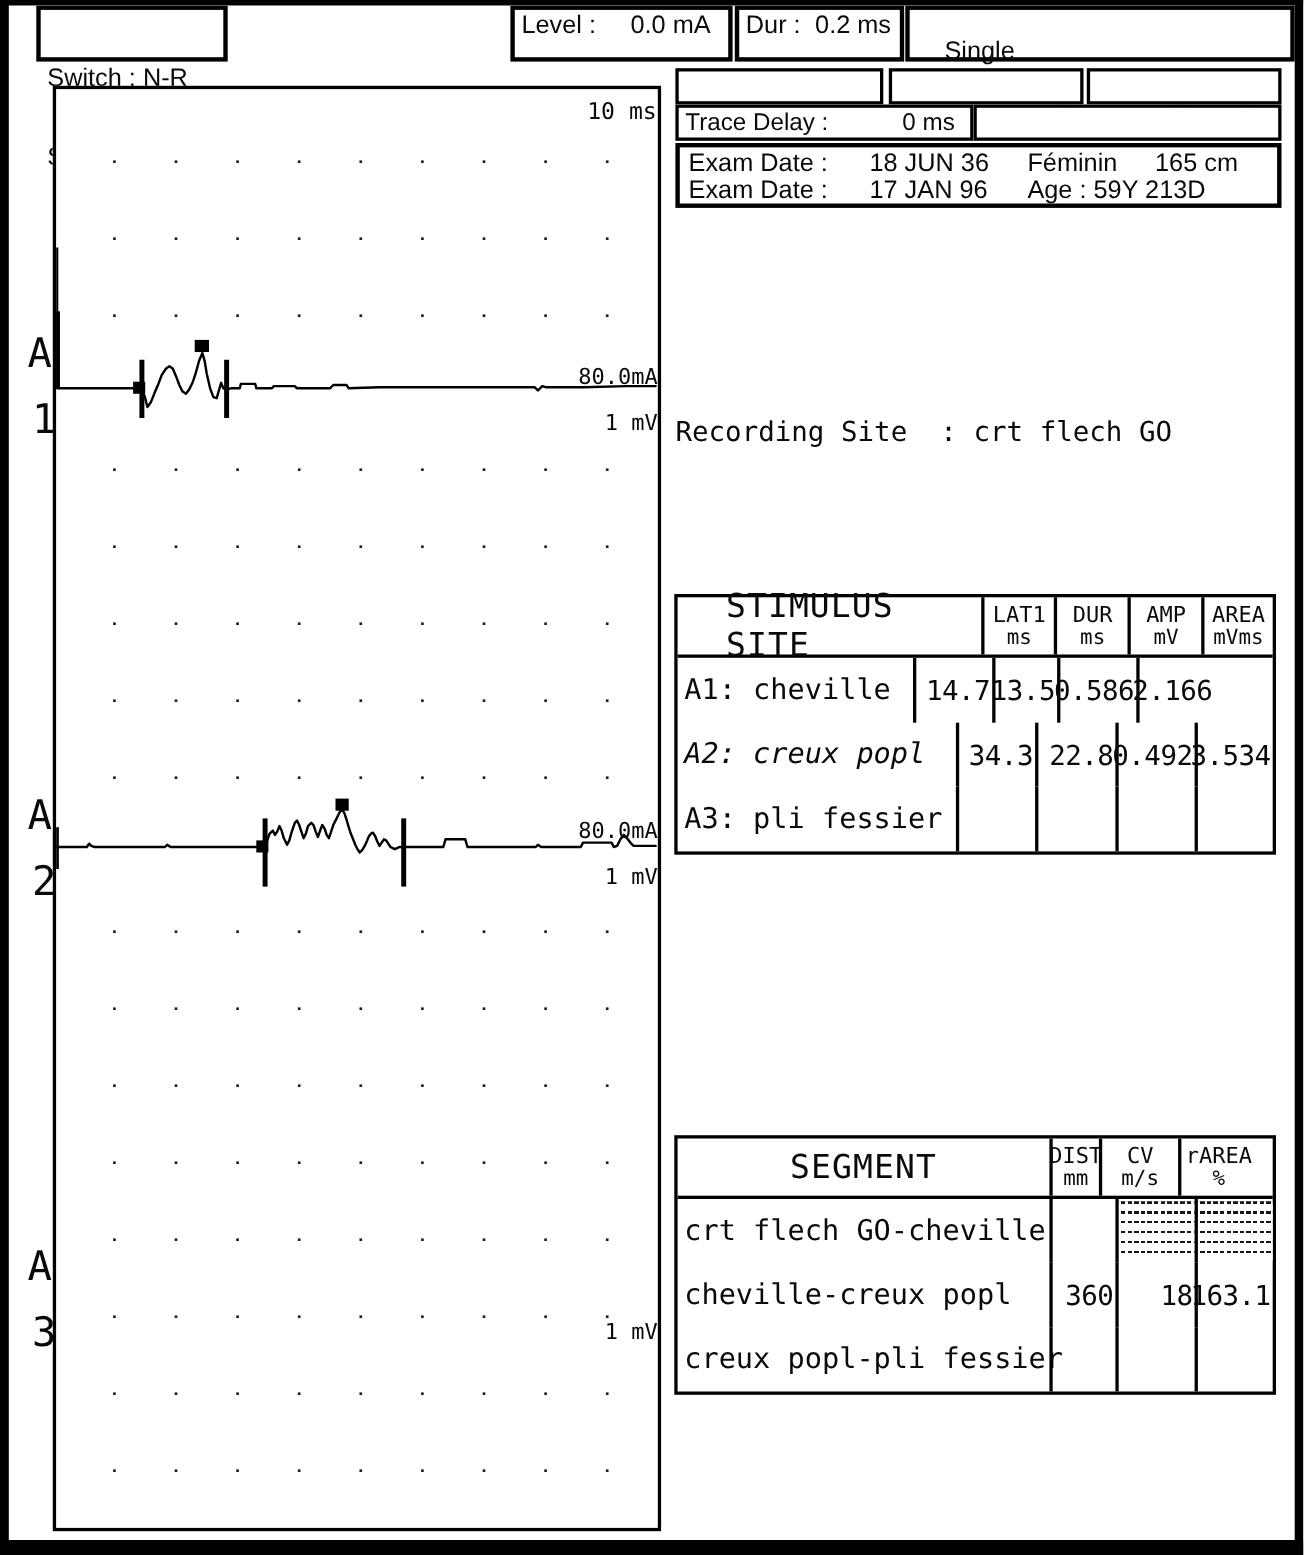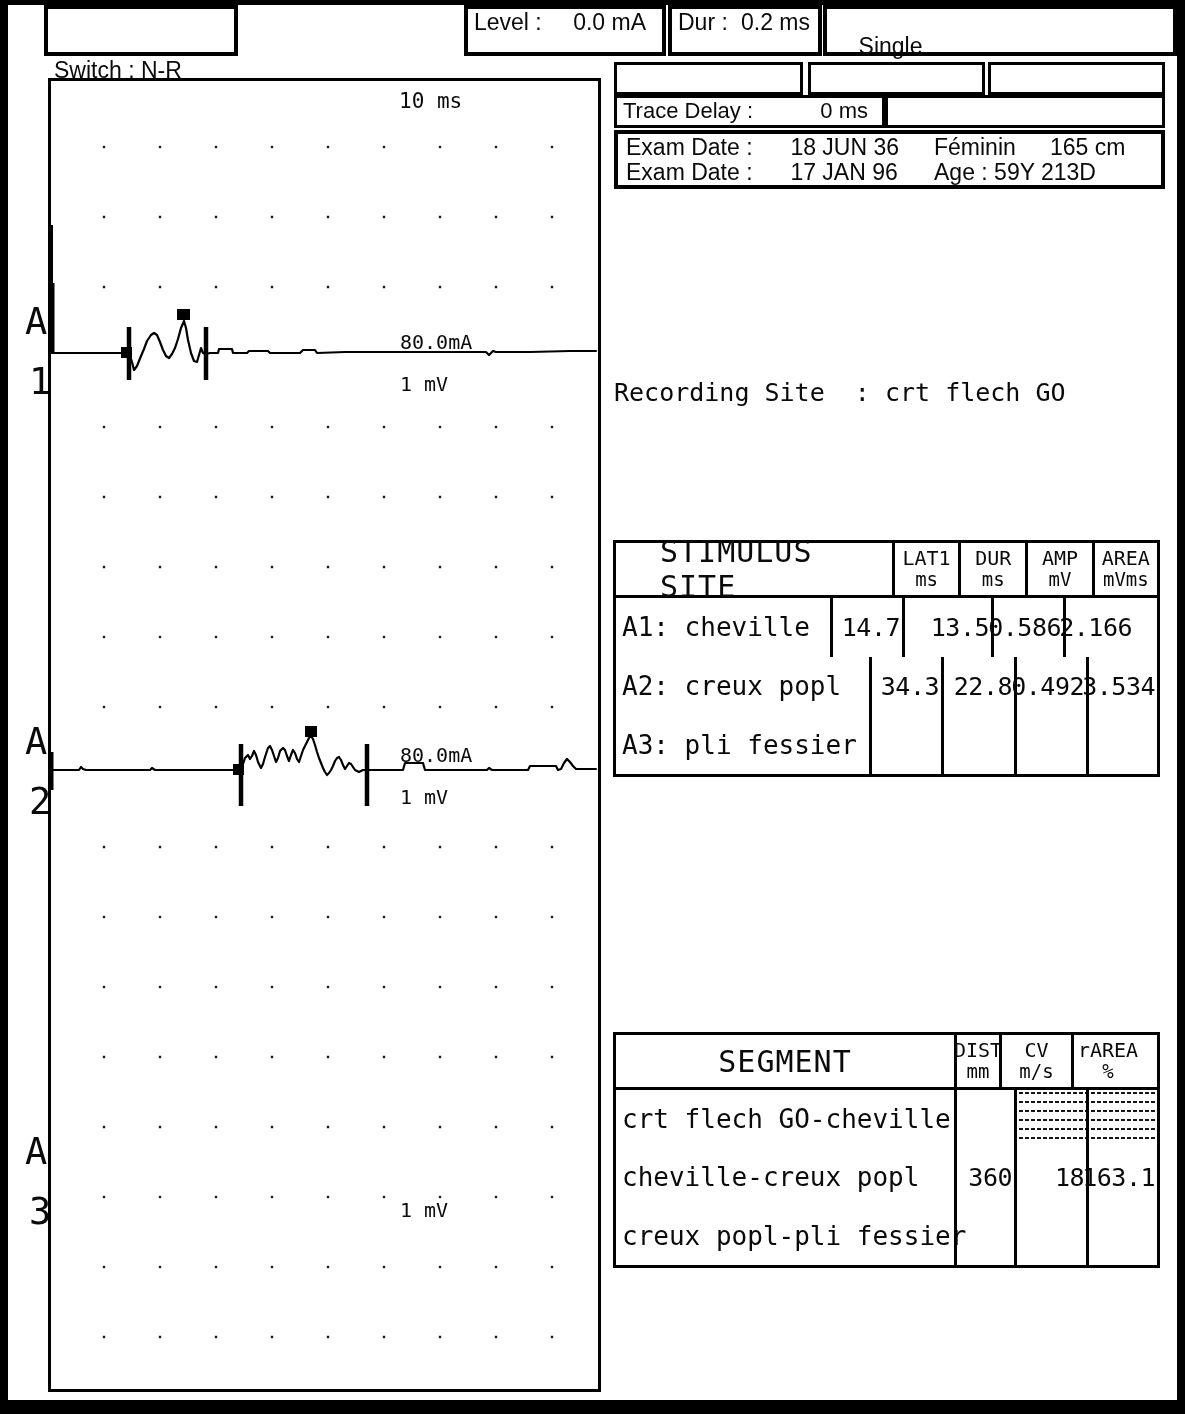--- a/index.html
+++ b/index.html
@@ -9,21 +9,21 @@
   .frame{position:absolute;background:#000;}
   .bar-box{position:absolute;top:5px;height:51px;border:4px solid #000;box-sizing:border-box;
            background:#fff;font-size:23px;line-height:24px;padding:1px 6px;white-space:pre;}
   .bar-flex{display:flex;justify-content:space-between;}
   .st-box{position:absolute;height:33px;border:3px solid #000;box-sizing:border-box;background:#fff;
           font-size:22px;line-height:26px;padding:0 6px;white-space:pre;}
   .mono{font-family:"DejaVu Sans Mono",monospace;}
   .pre{white-space:pre;}
   .scope{position:absolute;left:48px;top:78px;width:553px;height:1314px;border:3px solid #000;
          box-sizing:border-box;background:#fff;}
-  .scope-label{position:absolute;left:400px;width:198px;text-align:left;font-size:20px;
+  .scope-label{position:absolute;left:400px;width:198px;text-align:right;font-size:20px;
                font-family:"DejaVu Sans Mono",monospace;white-space:pre;}
   .trace-id{position:absolute;left:25px;width:24px;font-size:37px;line-height:38px;
             font-family:"DejaVu Sans Mono",monospace;text-align:left;}
   .tbl{position:absolute;left:613px;width:547px;border:3px solid #000;box-sizing:border-box;
        background:#fff;display:flex;flex-direction:column;font-family:"DejaVu Sans Mono",monospace;}
   .tbl-head{display:flex;border-bottom:3px solid #000;height:55px;box-sizing:border-box;}
   .tbl-body{display:flex;flex-direction:column;flex:1;}
   .tbl-row{display:flex;flex:1;align-items:center;}
   .cell{box-sizing:border-box;height:100%;}
   .vline{border-left:3px solid #000;}
@@ -42,21 +42,21 @@
 </head>
 <body>
 
 <div class="page">
 
   <div class="frame" style="left:0;top:0;width:1185px;height:5px;"></div>
   <div class="frame" style="left:0;top:0;width:8px;height:1414px;"></div>
   <div class="frame" style="left:1177px;top:0;width:8px;height:1414px;"></div>
   <div class="frame" style="left:0;top:1400px;width:1185px;height:14px;"></div>
 
-  <div class="bar-box" style="left:44px;width:194px;">
+  <div class="bar-box" style="left:33px;width:174px;">
     <div>Switch : N-R</div>
     <div>St im : 1</div>
   </div>
   <div class="bar-box bar-flex" style="left:464px;width:202px;padding-right:16px;">
     <span>Level :</span>
     <span>0.0 mA</span>
   </div>
   <div class="bar-box bar-flex" style="left:668px;width:154px;padding-right:8px;">
     <span>Dur :</span>
     <span>0.2 ms</span>
@@ -289,26 +289,26 @@
       </div>
       <div class="cell vline h-col" style="width:71px;">
         <span>AREA</span>
         <span class="unit">mVms</span>
       </div>
     </div>
     <div class="tbl-body">
       <div class="tbl-row">
         <div class="cell d-name" style="width:214px;">A1: cheville</div>
         <div class="cell vline d-num" style="width:72px;">14.7</div>
-        <div class="cell vline d-num" style="width:89px;padding-left:24px;">13.5</div>
+        <div class="cell vline d-num" style="width:59px;padding-left:24px;">13.5</div>
         <div class="cell vline d-num" style="width:72px;">0.586</div>
         <div class="cell vline d-num" style="width:71px;">2.166</div>
       </div>
       <div class="tbl-row">
-        <div class="cell d-name" style="width:253px;">A2: creux popl</div>
+        <div class="cell d-name" style="width:253px;font-style:italic;">A2: creux popl</div>
         <div class="cell vline d-num" style="width:72px;">34.3</div>
         <div class="cell vline d-num" style="width:73px;">22.8</div>
         <div class="cell vline d-num" style="width:72px;">0.492</div>
         <div class="cell vline d-num" style="width:71px;">3.534</div>
       </div>
       <div class="tbl-row">
         <div class="cell d-name" style="width:253px;">A3: pli fessier</div>
         <div class="cell vline d-num" style="width:72px;"></div>
         <div class="cell vline d-num" style="width:73px;"></div>
         <div class="cell vline d-num" style="width:72px;"></div>

